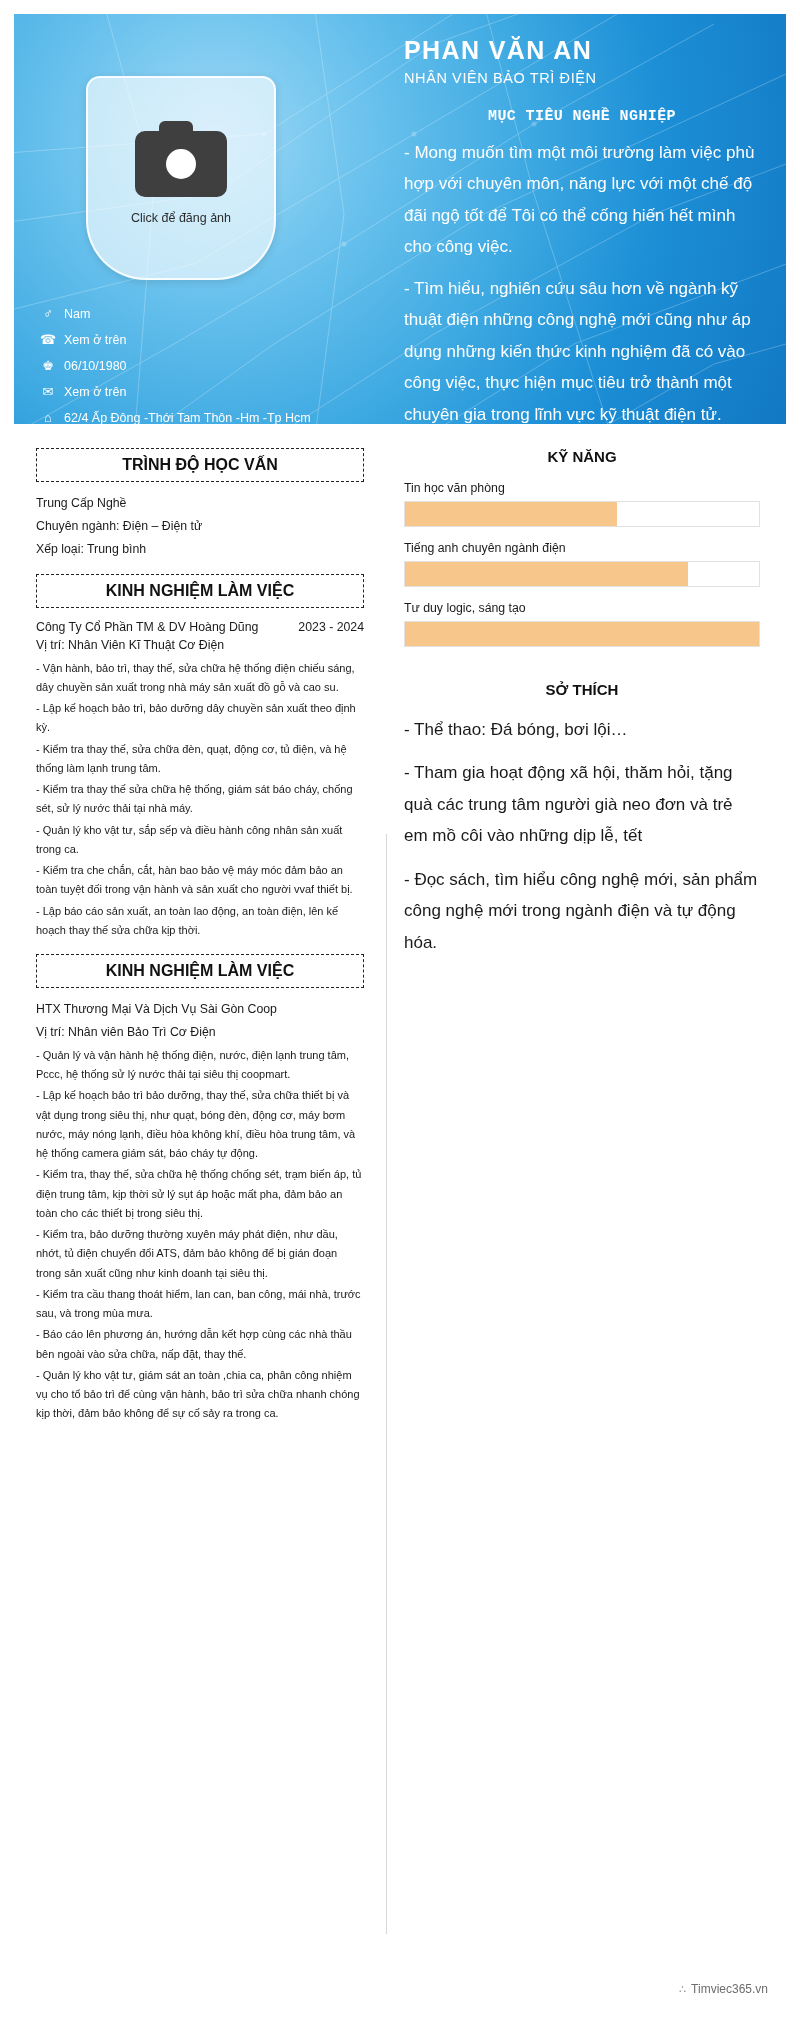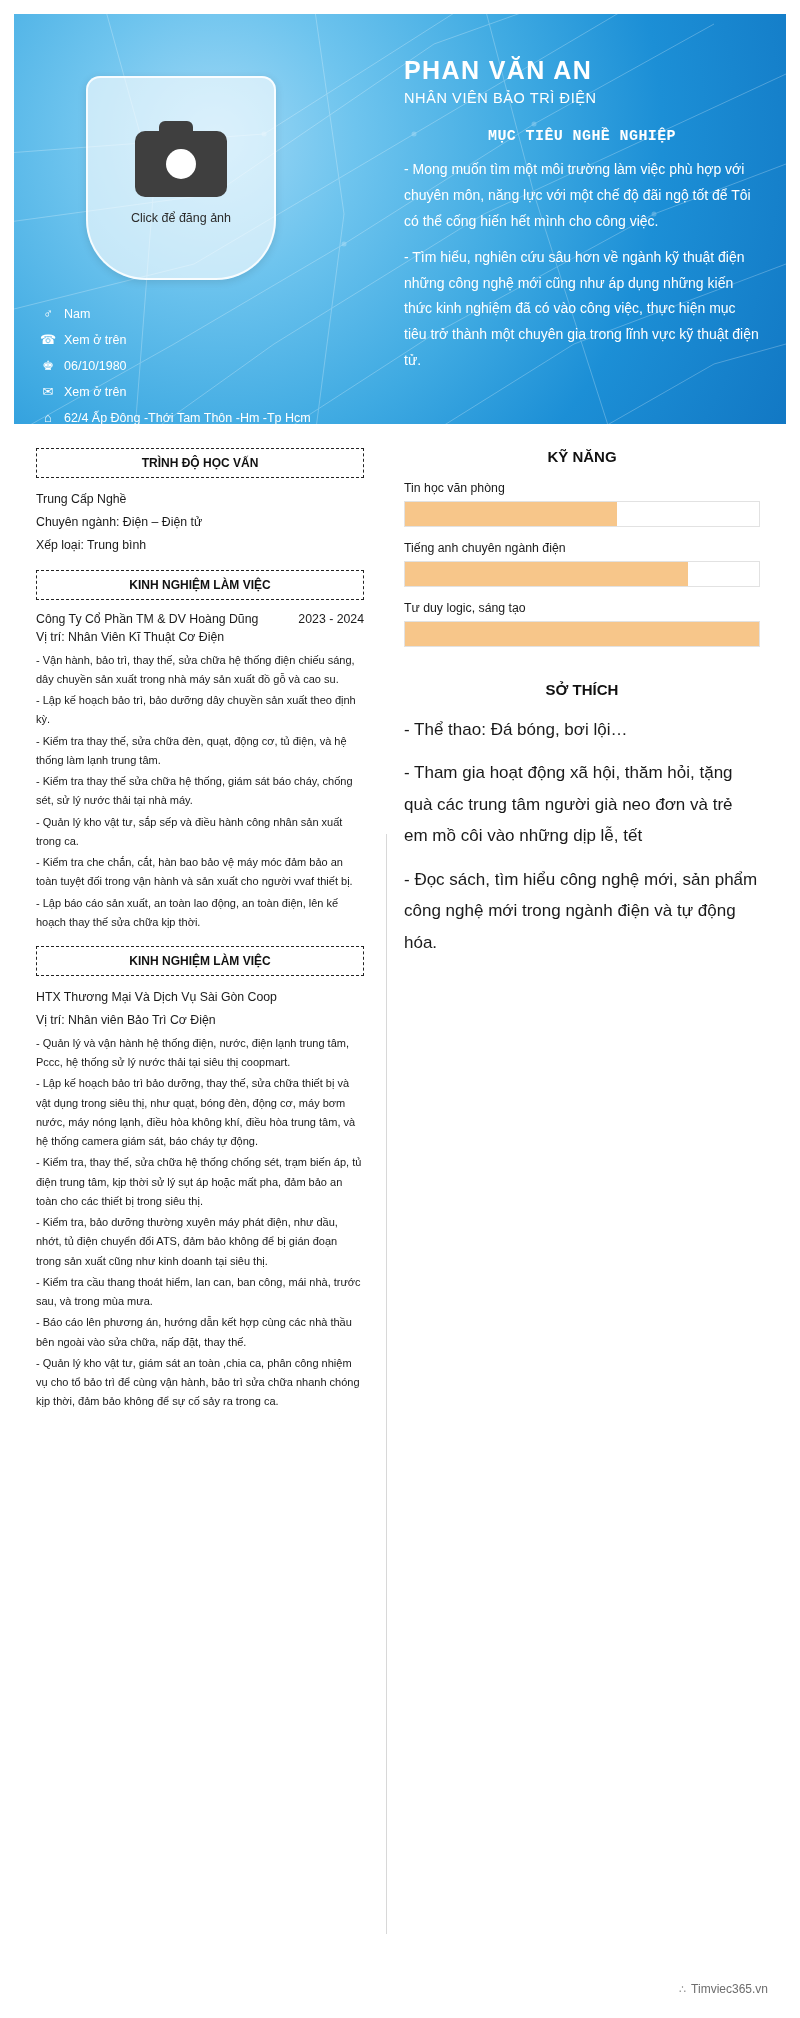--- a/index.html
+++ b/index.html
@@ -117,21 +117,21 @@
     color: #ffffff;
   }
   .contact-row .tx { padding-left: 4px; }
 
   .header-right {
     position: absolute;
     left: 372px;
     top: 0;
     width: 400px;
     height: 408px;
-    padding: 42px 26px 0 18px;
+    padding: 22px 26px 0 18px;
     box-sizing: border-box;
     color: #ffffff;
   }
   .name {
     font-size: 25px;
     font-weight: bold;
     letter-spacing: 1.4px;
     margin: 0 0 5px 0;
   }
   .job {
@@ -141,21 +141,21 @@
   }
   .sec-title-white {
     text-align: center;
     font-size: 15px;
     font-weight: bold;
     letter-spacing: .4px;
     margin: 6px 0 12px 0;
     font-family: Liberation Mono, monospace;
   }
   .obj-p {
-    font-size: 14px;
+    font-size: 17px;
     line-height: 1.85;
     margin: 0 0 10px 0;
     text-align: left;
   }
 
   
   .body {
     position: relative;
     display: flex;
   }
@@ -174,21 +174,21 @@
     position: absolute;
     left: 372px;
     top: 410px;
     width: 1px;
     height: 1100px;
     background: #d8d8d8;
   }
   .dash-title {
     border: 1.6px dashed #222;
     text-align: center;
-    font-size: 12px;
+    font-size: 16px;
     font-weight: bold;
     padding: 7px 4px;
     margin: 14px 0 12px 0;
     color: #111;
   }
   .txt {
     font-size: 12.3px;
     line-height: 1.62;
     color: #1a1a1a;
     margin: 0 0 3px 0;

